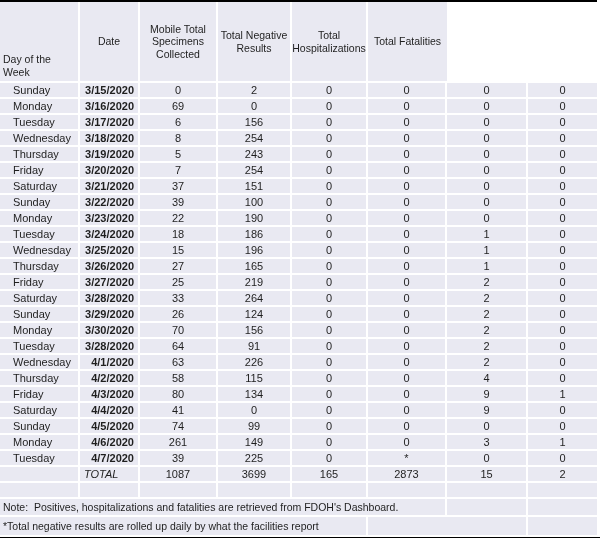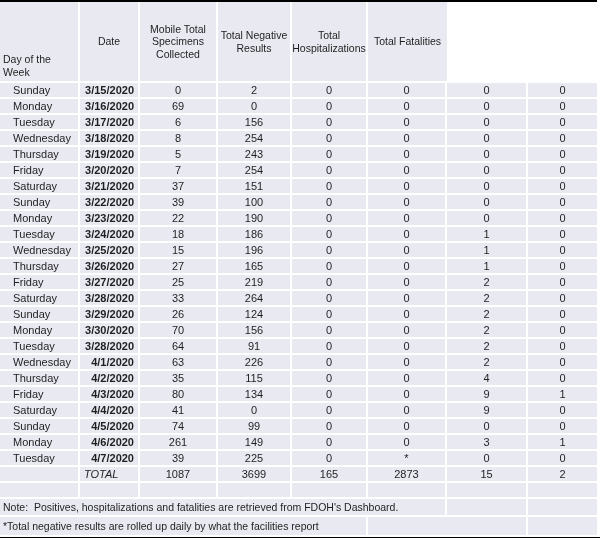--- a/index.html
+++ b/index.html
@@ -260,21 +260,21 @@
         <div class="cell num">63</div>
         <div class="cell num">226</div>
         <div class="cell num">0</div>
         <div class="cell num">0</div>
         <div class="cell num">2</div>
         <div class="cell num last">0</div>
       </div>
       <div class="grid data-row">
         <div class="cell day">Thursday</div>
         <div class="cell date">4/2/2020</div>
-        <div class="cell num">35</div>
+        <div class="cell num">58</div>
         <div class="cell num">115</div>
         <div class="cell num">0</div>
         <div class="cell num">0</div>
         <div class="cell num">4</div>
         <div class="cell num last">0</div>
       </div>
       <div class="grid data-row">
         <div class="cell day">Friday</div>
         <div class="cell date">4/3/2020</div>
         <div class="cell num">80</div>

